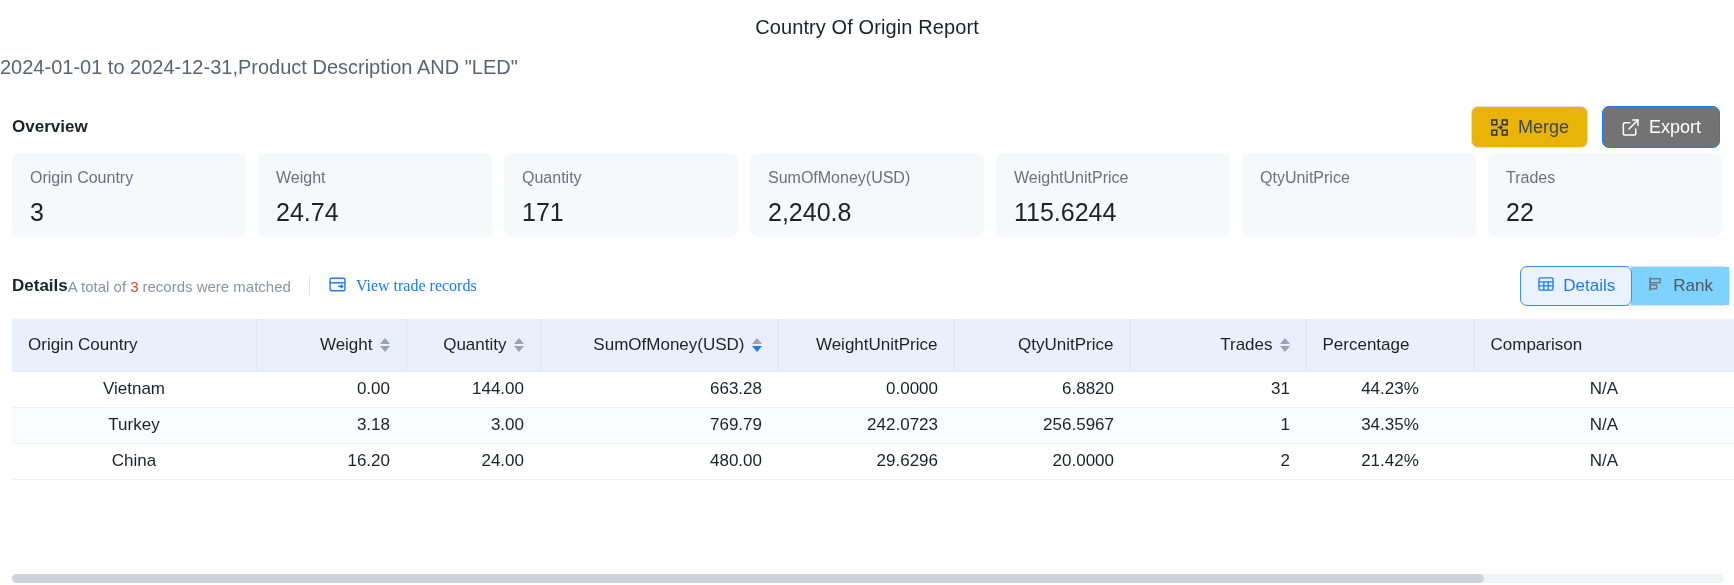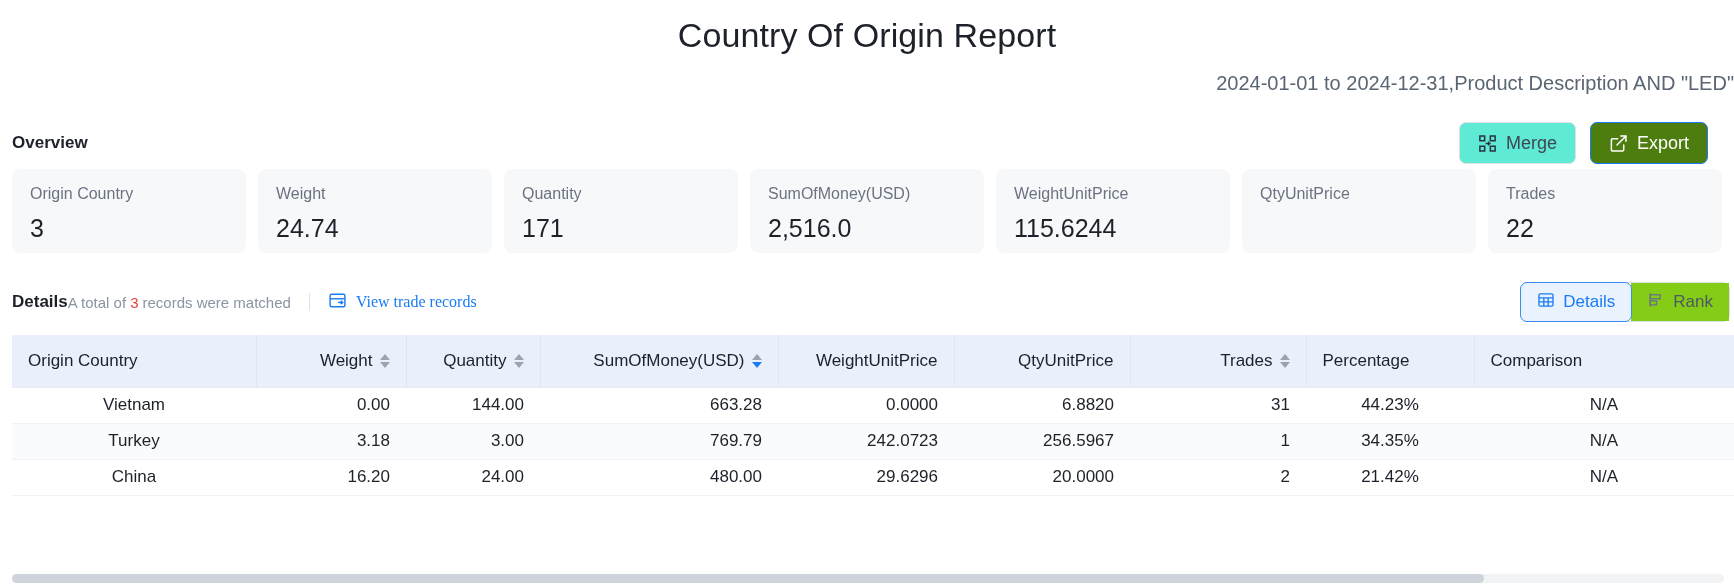--- a/index.html
+++ b/index.html
@@ -8,41 +8,40 @@
     height: 585px;
     background: #ffffff;
     font-family: "Liberation Sans", sans-serif;
     overflow: hidden;
   }
   .page { position: relative; width: 1734px; height: 585px; background:#fff; }
 
   
   .report-title {
     text-align: center;
-    font-size: 34px;
+    font-size: 20px;
     color: #1d2129;
     font-weight: 400;
     padding-top: 16px;
     letter-spacing: .1px;
   }
   .report-subtitle {
-    text-align: right;
+    text-align: left;
     font-size: 20px;
     color: #5a6573;
     font-weight: 400;
     padding-top: 17px;
-    padding-left: 20px;
   }
 
   
   .overview-bar {
     display: flex;
     align-items: center;
     justify-content: space-between;
-    padding: 0 26px 0 12px;
+    padding: 0 14px 0 12px;
     margin-top: 26px;
     height: 44px;
   }
   .overview-label {
     font-size: 17px;
     font-weight: 700;
     color: #1d2129;
   }
   .overview-actions { display: flex; align-items: center; gap: 14px; }
 
@@ -51,26 +50,26 @@
     align-items: center;
     gap: 9px;
     height: 42px;
     padding: 0 18px;
     border-radius: 7px;
     font-size: 18px;
     cursor: pointer;
     white-space: nowrap;
   }
   .btn-merge {
-    background: #5eead4;
+    background: #eab308;
     border: 1px solid #dcdfe6;
     color: #3f4754;
   }
   .btn-export {
-    background: #4d7c0f;
+    background: #737373;
     border: 1px solid #1a7cf5;
     color: #ffffff;
   }
   .btn svg { display:block; }
 
   
   .stats-row {
     display: flex;
     gap: 12px;
     padding: 0 12px;
@@ -132,21 +131,21 @@
   }
   .seg {
     display: inline-flex;
     align-items: center;
     gap: 8px;
     padding: 0 16px;
     font-size: 17px;
     color: #4e5866;
     cursor: pointer;
     border-right: 1px solid #dcdfe6;
-    background: #84cc16;
+    background: #7dd3fc;
   }
   .seg:last-child { border-right: none; }
   .seg.active {
     background: #eaf2fe;
     color: #1a7cf5;
     border: 1px solid #3b8bf7;
     border-radius: 7px;
     margin: -1px;
     z-index: 2;
   }
@@ -263,21 +262,21 @@
     <div class="stat-card">
       <div class="label">Weight</div>
       <div class="value">24.74</div>
     </div>
     <div class="stat-card">
       <div class="label">Quantity</div>
       <div class="value">171</div>
     </div>
     <div class="stat-card">
       <div class="label">SumOfMoney(USD)</div>
-      <div class="value">2,516.0</div>
+      <div class="value">2,240.8</div>
     </div>
     <div class="stat-card">
       <div class="label">WeightUnitPrice</div>
       <div class="value">115.6244</div>
     </div>
     <div class="stat-card">
       <div class="label">QtyUnitPrice</div>
     </div>
     <div class="stat-card">
       <div class="label">Trades</div>

